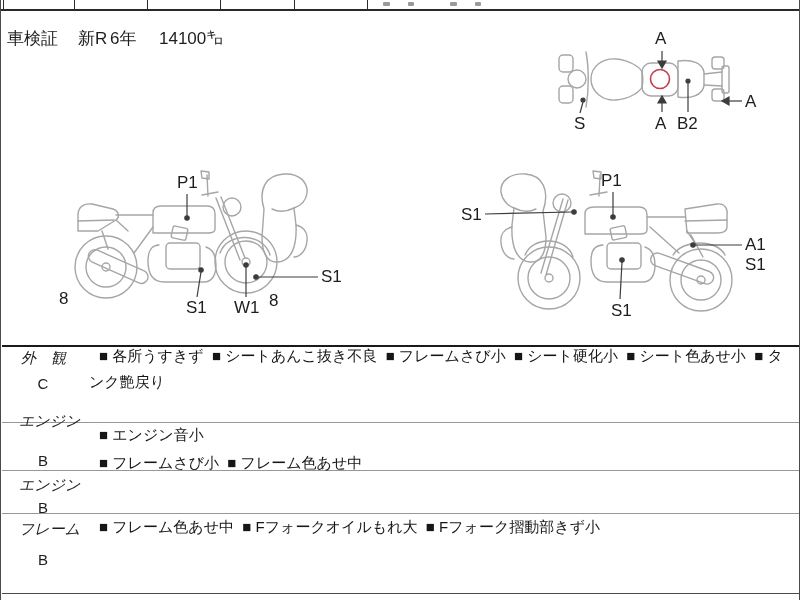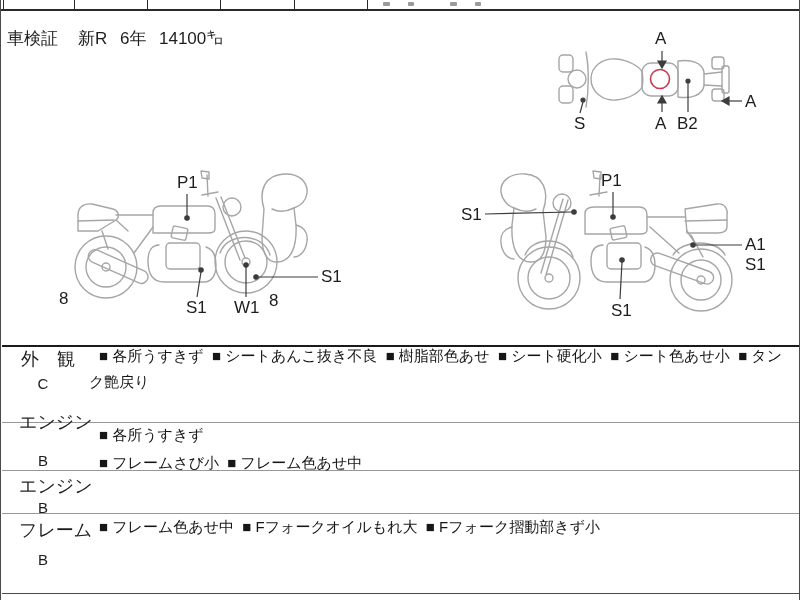--- a/index.html
+++ b/index.html
@@ -9,21 +9,21 @@
     overflow:hidden; border-left:1px solid #4a4a4a; border-right:1px solid #4a4a4a;
     box-sizing:border-box;
   }
   .hline{position:absolute; left:0; width:800px; background:#8f8f8f; height:1px;}
   .vseg{position:absolute; top:0; width:1px; height:9px; background:#2a2a2a;}
   .remnant{position:absolute; top:2px; height:4px; background:#9a9a9a; border-radius:1px;}
   .lbl{position:absolute; font-size:17px; line-height:1; color:#1d1d1d; white-space:nowrap;}
   .vehicle-info span{position:absolute; top:30px; font-size:17px; line-height:1;}
   .diagram{position:absolute;}
   .diagram svg{position:absolute; left:0; top:0;}
-  .sec-label{position:absolute; font-size:18px; line-height:1; white-space:pre;}
+  .sec-label{position:absolute; font-size:15px; line-height:1; white-space:pre;font-style:italic;}
   .sec-grade{position:absolute; font-size:15px; line-height:1; width:24px; text-align:center;}
   .items{position:absolute; left:88px; width:700px; font-size:15px; line-height:26px;
          white-space:pre-wrap; text-indent:10px; color:#161616;}
   .tbl-border{position:absolute; left:1px; width:797px; background:#1a1a1a;}
   .row-div{position:absolute; left:1px; width:797px; height:1px; background:#979797;}
 </style>
 </head>
 <body>
 
 <div class="sheet">
@@ -38,21 +38,21 @@
     <div class="remnant" style="left:382px;width:7px"></div>
     <div class="remnant" style="left:407px;width:6px"></div>
     <div class="remnant" style="left:449px;width:7px"></div>
     <div class="remnant" style="left:474px;width:6px"></div>
     <div class="hline" style="top:9px;background:#2a2a2a;height:2px"></div>
   </div>
 
   <div class="vehicle-info">
     <span style="left:6px">車検証</span>
     <span style="left:77px">新R</span>
-    <span style="left:119px">6年</span>
+    <span style="left:109px">6年</span>
     <span style="left:158px">14100㌔</span>
   </div>
 
   <div class="diagram" style="left:545px;top:28px;width:215px;height:112px">
     <svg width="215" height="112" viewBox="0 0 215 112">
       <g fill="none" stroke="#a6a6a6" stroke-width="1.4" stroke-linecap="round" stroke-linejoin="round">
         <rect x="13" y="27" width="14" height="17" rx="4"></rect>
         <rect x="13" y="58" width="14" height="17" rx="4"></rect>
         <circle cx="31" cy="51" r="9"></circle>
         <path d="M40,24 C43,40 43,62 40,79"></path>
@@ -178,27 +178,27 @@
   <div>
     <div class="tbl-border" style="top:345px;height:2px"></div>
     <div class="row-div" style="top:422px"></div>
     <div class="row-div" style="top:470px"></div>
     <div class="row-div" style="top:513px"></div>
     <div class="tbl-border" style="top:593px;height:1px;background:#4a4a4a"></div>
 
     <div>
       <span class="sec-label" style="left:20px;top:350px">外　観</span>
       <span class="sec-grade" style="left:30px;top:376px">C</span>
-      <div class="items" style="top:343px">■ 各所うすきず  ■ シートあんこ抜き不良  ■ 樹脂部色あせ  ■ シート硬化小  ■ シート色あせ小  ■ タンク艶戻り</div>
+      <div class="items" style="top:343px">■ 各所うすきず  ■ シートあんこ抜き不良  ■ フレームさび小  ■ シート硬化小  ■ シート色あせ小  ■ タンク艶戻り</div>
     </div>
 
     <div>
       <span class="sec-label" style="left:18px;top:413px">エンジン</span>
       <span class="sec-grade" style="left:30px;top:453px">B</span>
-      <div class="items" style="top:422px">■ 各所うすきず</div>
+      <div class="items" style="top:422px">■ エンジン音小</div>
     </div>
 
     <div>
       <span class="sec-label" style="left:18px;top:477px">エンジン</span>
       <span class="sec-grade" style="left:30px;top:500px">B</span>
       <div class="items" style="top:450px">■ フレームさび小  ■ フレーム色あせ中</div>
     </div>
 
     <div>
       <span class="sec-label" style="left:18px;top:521px">フレーム</span>

